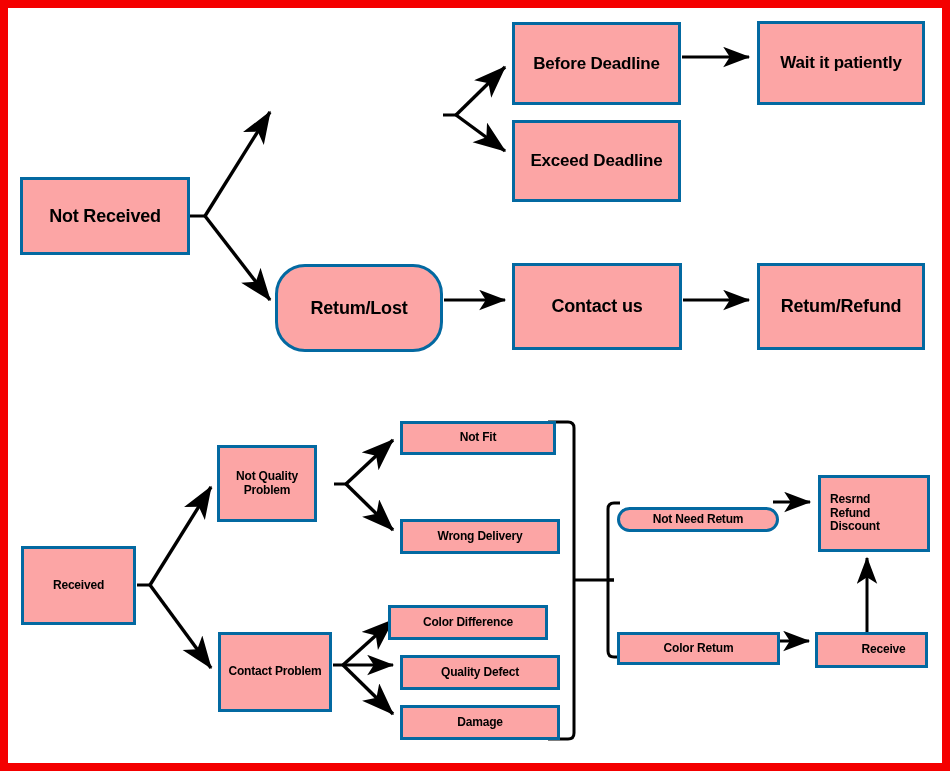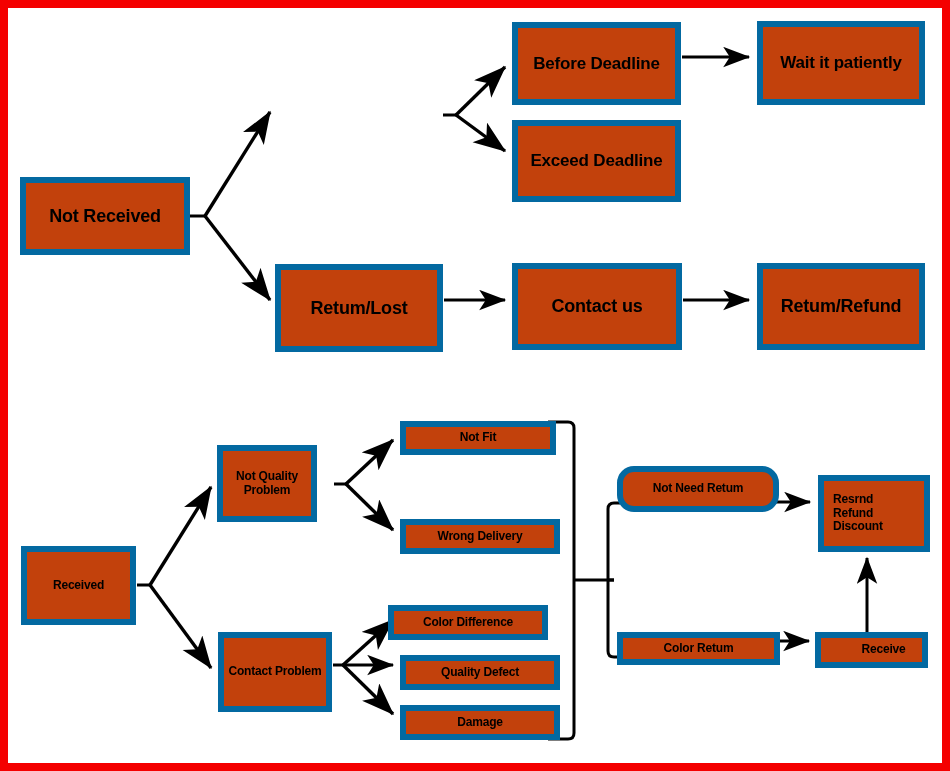--- a/index.html
+++ b/index.html
@@ -4,21 +4,21 @@
 <style>
   html,body{margin:0;padding:0;background:#ffffff;}
   body{width:950px;height:771px;overflow:hidden;
        font-family:"Liberation Sans","DejaVu Sans",sans-serif;}
   #canvas{position:relative;width:950px;height:771px;
           box-sizing:border-box;border:8px solid #f40000;background:#ffffff;}
   #inner{position:absolute;inset:0;}
   svg#edges{position:absolute;left:0;top:0;width:934px;height:755px;
             pointer-events:none;overflow:visible;}
   .node{position:absolute;box-sizing:border-box;
-        background:#c2410c;border:6px solid #0369a1;
+        background:#fca5a5;border:3px solid #0369a1;
         display:flex;align-items:center;justify-content:center;
         color:#000000;font-weight:bold;text-align:center;line-height:1.12;
         letter-spacing:-0.2px;}
   .node.left{justify-content:flex-start;text-align:left;padding-left:9px;}
   .f18{font-size:18px;}
   .f17{font-size:17px;}
   .f16{font-size:12px;}
 </style>
 </head>
 <body>
@@ -89,21 +89,21 @@
   </div>
 
   <div class="node f17" style="left:504px;top:112px;width:169px;height:82px;">
     <span>Exceed Deadline</span>
   </div>
 
   <div class="node f17" style="left:749px;top:13px;width:168px;height:84px;">
     <span>Wait it patiently</span>
   </div>
 
-  <div class="node f18" style="left:267px;top:256px;width:168px;height:88px;">
+  <div class="node f18" style="left:267px;top:256px;width:168px;height:88px;border-radius:30px;">
     <span>Retum/Lost</span>
   </div>
 
   <div class="node f18" style="left:504px;top:255px;width:170px;height:87px;">
     <span>Contact us</span>
   </div>
 
   <div class="node f18" style="left:749px;top:255px;width:168px;height:87px;">
     <span>Retum/Refund</span>
   </div>
@@ -133,21 +133,21 @@
   </div>
 
   <div class="node f16" style="left:392px;top:647px;width:160px;height:35px;">
     <span>Quality Defect</span>
   </div>
 
   <div class="node f16" style="left:392px;top:697px;width:160px;height:35px;">
     <span>Damage</span>
   </div>
 
-  <div class="node f16" style="left:609px;top:458px;width:162px;height:46px;border-radius:17px;">
+  <div class="node f16" style="left:609px;top:499px;width:162px;height:25px;border-radius:17px;">
     <span>Not Need Retum</span>
   </div>
 
   <div class="node f16" style="left:609px;top:624px;width:163px;height:33px;">
     <span>Color Retum</span>
   </div>
 
   <div class="node f16" style="left:807px;top:624px;width:113px;height:36px;padding-left:24px;">
     <span>Receive</span>
   </div>

